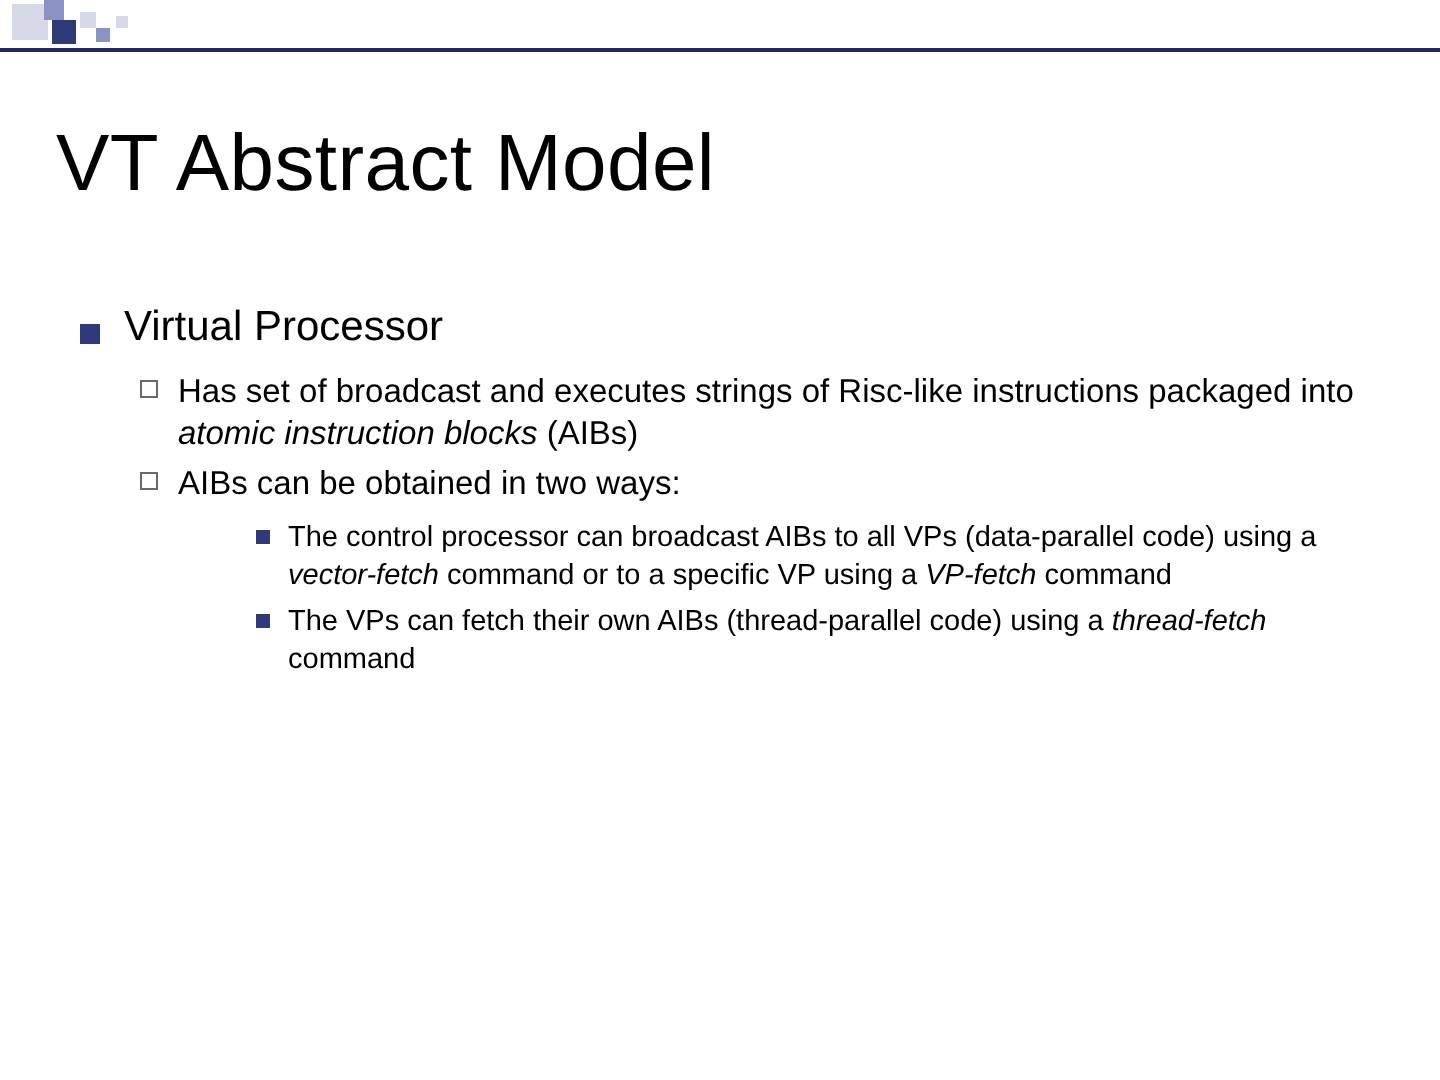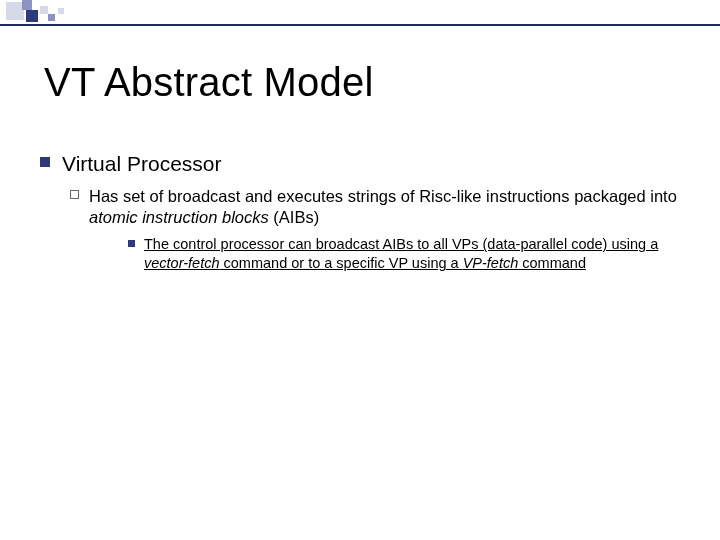--- a/index.html
+++ b/index.html
@@ -28,37 +28,37 @@
   .deco .line {
     position: absolute;
     left: 0;
     top: 24px;
     width: 720px;
     height: 2px;
     background: #1f2a66;
   }
   .slide-title {
     position: absolute;
-    left: 44px;
+    left: 28px;
     top: 60px;
     font-size: 40px;
     font-weight: 400;
     letter-spacing: 0.2px;
     text-align: center;
   }
   .content {
     position: absolute;
     left: 40px;
     top: 150px;
     width: 650px;
     font-size: 16px;
     line-height: 1.32;
   }
   .lvl1 { margin-bottom: 10px; }
-  .lvl1-row { display: flex; align-items: flex-start; gap: 12px; }
+  .lvl1-row { display: flex; align-items: center; gap: 12px; }
   .b-sq {
     width: 10px; height: 10px;
     background: #2e3a7a;
     flex: 0 0 auto;
     margin-top: 7px;
   }
   .b-sq-sm {
     width: 7px; height: 7px;
     background: #2e3a7a;
     flex: 0 0 auto;
@@ -68,21 +68,21 @@
     width: 9px; height: 9px;
     border: 1.5px solid #6a6a6a;
     flex: 0 0 auto;
     margin-top: 4px;
     background: #fff;
   }
   .lvl1-text { font-size: 21px; }
   .lvl2-group { margin-top: 8px; margin-left: 30px; }
   .lvl2 { display: flex; align-items: flex-start; gap: 10px; margin-bottom: 3px; }
   .lvl2-text { font-size: 16.5px; }
-  .lvl3-group { margin-top: 6px; margin-left: 58px; margin-bottom: 18px; text-decoration: underline; }
+  .lvl3-group { margin-top: 6px; margin-left: 58px; margin-bottom: 18px; }
   .lvl3 { display: flex; align-items: flex-start; gap: 9px; margin-bottom: 4px; }
   .lvl3-text { font-size: 14.5px; }
   i.term { font-style: italic; text-align: right; }
 </style>
 </head>
 <body>
 
 <div class="deco">
   <div class="sq" style="left:6px; top:2px; width:18px; height:18px;"></div>
   <div class="sq mid" style="left:22px; top:0px; width:10px; height:10px;"></div>
@@ -103,26 +103,36 @@
       <span class="lvl1-text">Virtual Processor</span>
     </div>
 
     <div class="lvl2-group">
       <div class="lvl2">
         <span class="b-hollow"></span>
         <span class="lvl2-text">
           <span>Has set of broadcast and executes strings of Risc-like instructions packaged into </span><i class="term">atomic instruction blocks</i><span> (AIBs)</span>
         </span>
       </div>
+      <div class="lvl2">
+        <span class="b-hollow"></span>
+        <span class="lvl2-text">AIBs can be obtained in two ways:</span>
+      </div>
 
       <div class="lvl3-group">
         <div class="lvl3">
           <span class="b-sq-sm"></span>
           <span class="lvl3-text">
             <span>The control processor can broadcast AIBs to all VPs (data-parallel code) using a </span><i class="term">vector-fetch</i><span> command or to a specific VP using a </span><i class="term">VP-fetch</i><span> command</span>
+          </span>
+        </div>
+        <div class="lvl3">
+          <span class="b-sq-sm"></span>
+          <span class="lvl3-text">
+            <span>The VPs can fetch their own AIBs (thread-parallel code) using a </span><i class="term">thread-fetch</i><span> command</span>
           </span>
         </div>
       </div>
 
     </div>
   </div>
 
 </div>
 
 </body></html>

